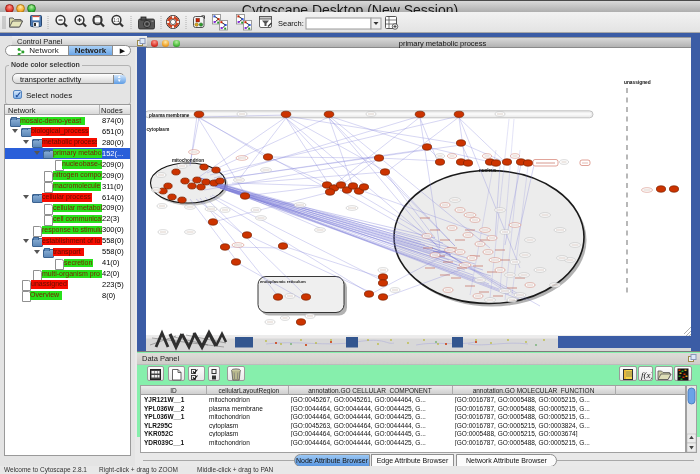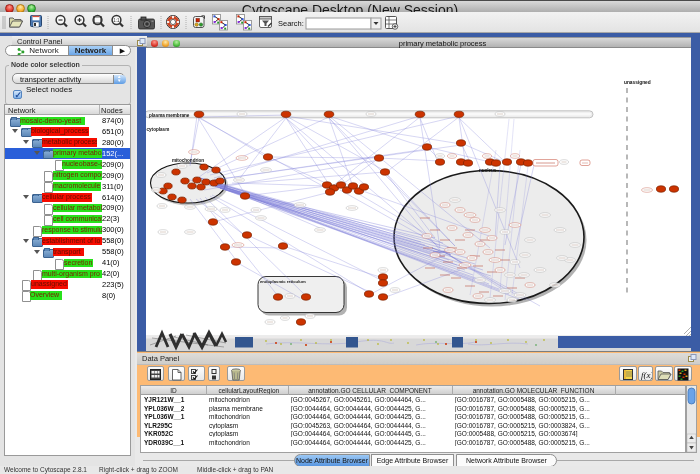--- a/index.html
+++ b/index.html
@@ -26,21 +26,21 @@
 #segmos{left:62px;width:45px;background:linear-gradient(#a8d0f7,#5e9ce4);font-weight:bold;border-left:1px solid #8d8d8d;border-right:1px solid #8d8d8d;box-sizing:border-box;}
 #segarr{left:107px;width:19px;font-size:7px;color:#111;}
 #groupbox{left:5px;top:29px;width:124px;height:38px;border:1px solid #b3b3b3;border-radius:3px;}
 #grouplbl{left:9px;top:25px;font-size:7px;font-weight:bold;color:#3a3a3a;background:#e4e4e4;padding:0 2px;}
 #combo{left:12px;top:37px;width:113px;height:11px;background:linear-gradient(#ffffff,#d8d8d8);border:1px solid #8a8a8a;border-radius:5px;box-sizing:border-box;}
 #combo .t{position:absolute;left:7px;top:1px;font-size:7.5px;color:#111;}
 #combocap{left:100px;top:0.5px;width:12px;height:9px;background:linear-gradient(#cfe5fc,#5e9ce4);border-radius:0 4px 4px 0;border-left:1px solid #8a8a8a;}
 #combocap .a{position:absolute;left:3px;font-size:4.5px;color:#fff;line-height:4px;}
 #checkbox{left:13px;top:54px;width:9px;height:9px;background:linear-gradient(#d5e7fa,#7fb0ea);border:1px solid #5585c0;border-radius:2px;box-sizing:border-box;}
 #checkbox .c{position:absolute;left:0.5px;top:-1.5px;font-size:9px;color:#23509a;font-weight:bold;}
-#cklbl{left:26px;top:49px;font-size:8px;color:#111;}
+#cklbl{left:26px;top:55px;font-size:8px;color:#111;}
 #treebox{left:4px;top:68px;width:127px;height:352px;background:#fff;border:1px solid #9a9a9a;box-sizing:border-box;overflow:hidden;}
 #treehead{position:absolute;left:0;top:0;width:125px;height:10px;background:linear-gradient(#f5f5f5,#d9d9d9);border-bottom:1px solid #a8a8a8;box-sizing:border-box;}
 #treehead .h1{position:absolute;left:3px;top:0.5px;font-size:7.5px;color:#222;}
 #treehead .h2{position:absolute;left:96px;top:0.5px;font-size:7.5px;color:#222;}
 #treehead .sep{position:absolute;left:94px;top:0;width:1px;height:10px;background:#b5b5b5;}
 .trow{position:absolute;left:0;width:125px;height:11px;}
 .tri{position:absolute;top:3px;width:0;height:0;border-left:3.2px solid transparent;border-right:3.2px solid transparent;border-top:4.2px solid #555;}
 .fold{position:absolute;top:2px;width:9px;height:7px;background:linear-gradient(#89aed4,#5d88b8);border:0.5px solid #3c6391;border-radius:1px;}
 .fold:before{content:"";position:absolute;left:0px;top:-1.5px;width:4px;height:1.5px;background:#5d88b8;border:0.5px solid #3c6391;border-bottom:none;border-radius:1px 1px 0 0;}
 .doc{position:absolute;top:1px;width:7px;height:9px;background:#fff;border:0.6px solid #909090;border-radius:0 2.5px 0 0;}
@@ -50,21 +50,21 @@
 .num{position:absolute;left:97px;top:0.5px;font-size:7.5px;color:#000;}
 
 #netwin{left:146px;top:37px;width:545px;height:300px;background:#fff;}
 #nethead{left:0;top:0;width:545px;height:11px;background:linear-gradient(#d8d8d8,#b2b2b2);border-bottom:1px solid #8a8a8a;border-top:1px solid #9a9a9a;box-sizing:border-box;}
 #nethead .t{position:absolute;left:0;right:0;top:1px;text-align:center;font-size:7.5px;color:#111;padding-left:48px;}
 .slight{position:absolute;top:2px;width:6.5px;height:6.5px;border-radius:50%;}
 #sr{left:5px;background:radial-gradient(circle at 50% 30%,#ff9a90,#d8372b 60%,#a61407);}
 #so{left:16px;background:radial-gradient(circle at 50% 30%,#ffe9a8,#f0a42c 60%,#c87a10);}
 #sg{left:27px;background:radial-gradient(circle at 50% 30%,#b5f0a0,#4cbb3c 60%,#187a1e);}
 
-#dp{left:137px;top:351px;width:563px;height:86px;background:#fdba74;border-top:1px solid #7d7d7d;box-sizing:border-box;}
+#dp{left:137px;top:351px;width:563px;height:86px;background:#86efac;border-top:1px solid #7d7d7d;box-sizing:border-box;}
 #dphead{position:absolute;left:5px;top:2px;font-size:7.5px;color:#222;}
 .dbtn{position:absolute;top:14px;height:15px;background:linear-gradient(#fdfdfd,#e8e8e8);border:1px solid #9a9a9a;border-radius:2px;box-sizing:border-box;}
 #dtable{position:absolute;left:3px;top:33px;width:546px;height:68px;background:#fff;border:1px solid #a0a0a0;box-sizing:border-box;}
 #dthead{position:absolute;left:0;top:0;width:544px;height:9px;background:linear-gradient(#ececec,#cfcfcf);border-bottom:1px solid #9f9f9f;box-sizing:border-box;}
 .dth{position:absolute;top:0.5px;font-size:6.5px;color:#222;text-align:center;overflow:hidden;white-space:nowrap;}
 .dtsep{position:absolute;top:0;width:1px;height:9px;background:#aaa;}
 .drow{position:absolute;left:0;width:544px;height:8.5px;font-size:6.5px;color:#111;white-space:nowrap;}
 .dc{position:absolute;top:0.5px;overflow:hidden;white-space:nowrap;}
 #dsb{position:absolute;left:549px;top:33px;width:11px;height:68px;background:#e8e8e8;border:1px solid #a0a0a0;box-sizing:border-box;}
 .tab{position:absolute;top:102px;height:13px;background:#fbfbfb;border:1px solid #8f8f8f;box-sizing:border-box;font-size:7px;color:#111;text-align:center;line-height:12px;}

